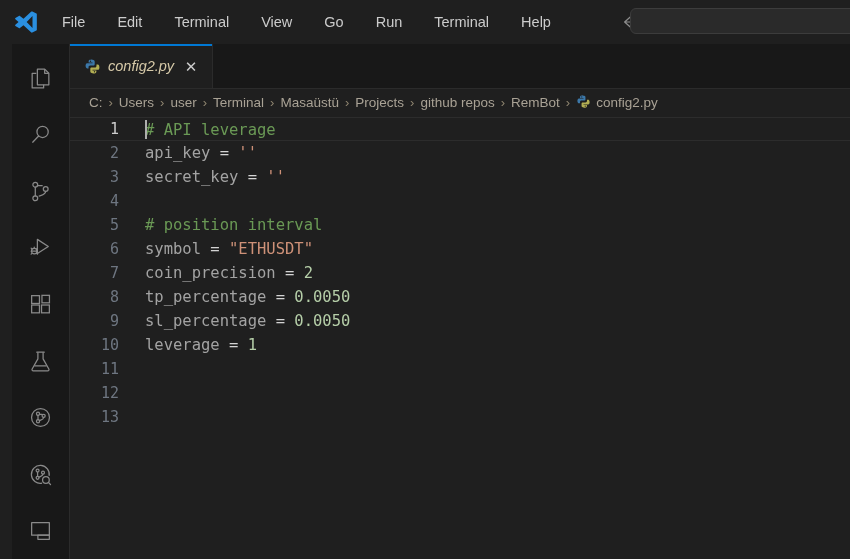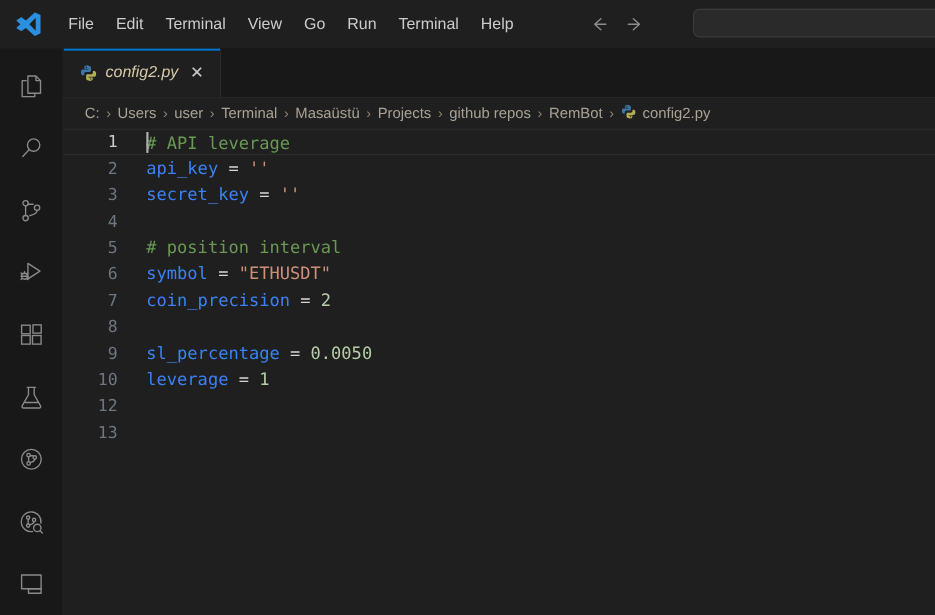--- a/index.html
+++ b/index.html
@@ -38,21 +38,21 @@
   .logo {
     width: 52px;
     display: flex;
     align-items: center;
     justify-content: center;
     flex: 0 0 52px;
   }
   .menu {
     display: flex;
     align-items: center;
-    gap: 0px;
+    gap: 12px;
   }
   .menu-item {
     font-size: 14.5px;
     color: #cccccc;
     padding: 3px 10px;
     border-radius: 4px;
     white-space: nowrap;
     cursor: default;
     line-height: 20px;
   }
@@ -92,20 +92,21 @@
     white-space: nowrap;
     overflow: hidden;
     color: #9d9d9d;
   }
 
   
   .body {
     flex: 1;
     display: flex;
     min-height: 0;
+    margin-left: 12px;
   }
 
   .activitybar {
     width: 58px;
     flex: 0 0 58px;
     background: #181818;
     border-right: 1px solid #2b2b2b;
     display: flex;
     flex-direction: column;
     align-items: center;
@@ -243,21 +244,21 @@
     display: inline-block;
     width: 2px;
     height: 19px;
     background: #aeafad;
     vertical-align: -4px;
     margin-right: -2px;
     position: relative;
   }
 
   .c-comment { color: #6a9955; }
-  .c-var     { color: #3b82f6; }
+  .c-var     { color: #a3a3a3; }
   .c-op      { color: #d4d4d4; }
   .c-string  { color: #ce9178; }
   .c-number  { color: #b5cea8; }
   .c-keyword { color: #569cd6; }
 
   svg { display: block; }
 </style>
 </head>
 <body>
 
@@ -433,22 +434,23 @@
       </div>
 
       <div class="editor" id="editor-lines">
           <div class="code-line current"><div class="lineno">1</div><div class="code-text"><span class="cursor"></span><span class="c-comment"># API leverage</span></div></div>
           <div class="code-line"><div class="lineno">2</div><div class="code-text"><span class="c-var">api_key</span><span class="c-op"> = </span><span class="c-string">''</span></div></div>
           <div class="code-line"><div class="lineno">3</div><div class="code-text"><span class="c-var">secret_key</span><span class="c-op"> = </span><span class="c-string">''</span></div></div>
           <div class="code-line"><div class="lineno">4</div><div class="code-text"></div></div>
           <div class="code-line"><div class="lineno">5</div><div class="code-text"><span class="c-comment"># position interval</span></div></div>
           <div class="code-line"><div class="lineno">6</div><div class="code-text"><span class="c-var">symbol</span><span class="c-op"> = </span><span class="c-string">"ETHUSDT"</span></div></div>
           <div class="code-line"><div class="lineno">7</div><div class="code-text"><span class="c-var">coin_precision</span><span class="c-op"> = </span><span class="c-number">2</span></div></div>
-          <div class="code-line"><div class="lineno">8</div></div>
+          <div class="code-line"><div class="lineno">8</div><div class="code-text"><span class="c-var">tp_percentage</span><span class="c-op"> = </span><span class="c-number">0.0050</span></div></div>
           <div class="code-line"><div class="lineno">9</div><div class="code-text"><span class="c-var">sl_percentage</span><span class="c-op"> = </span><span class="c-number">0.0050</span></div></div>
           <div class="code-line"><div class="lineno">10</div><div class="code-text"><span class="c-var">leverage</span><span class="c-op"> = </span><span class="c-number">1</span></div></div>
+          <div class="code-line"><div class="lineno">11</div><div class="code-text"></div></div>
           <div class="code-line"><div class="lineno">12</div></div>
           <div class="code-line"><div class="lineno">13</div></div>
         </div>
 
     </div>
   </div>
 </div>
 
 </body></html>

